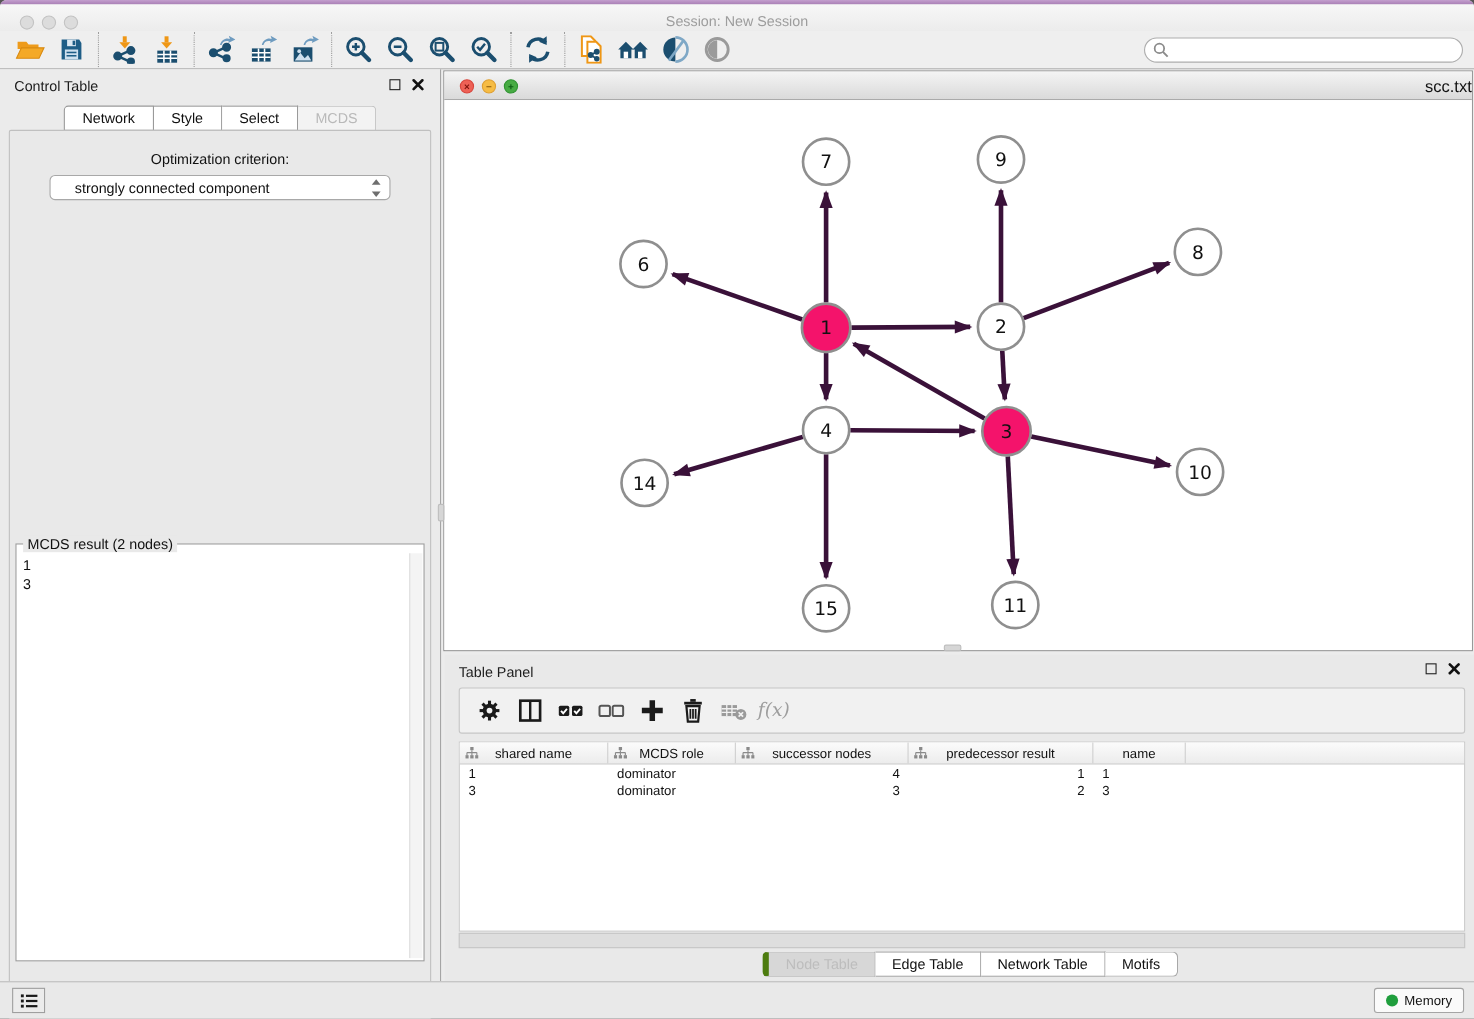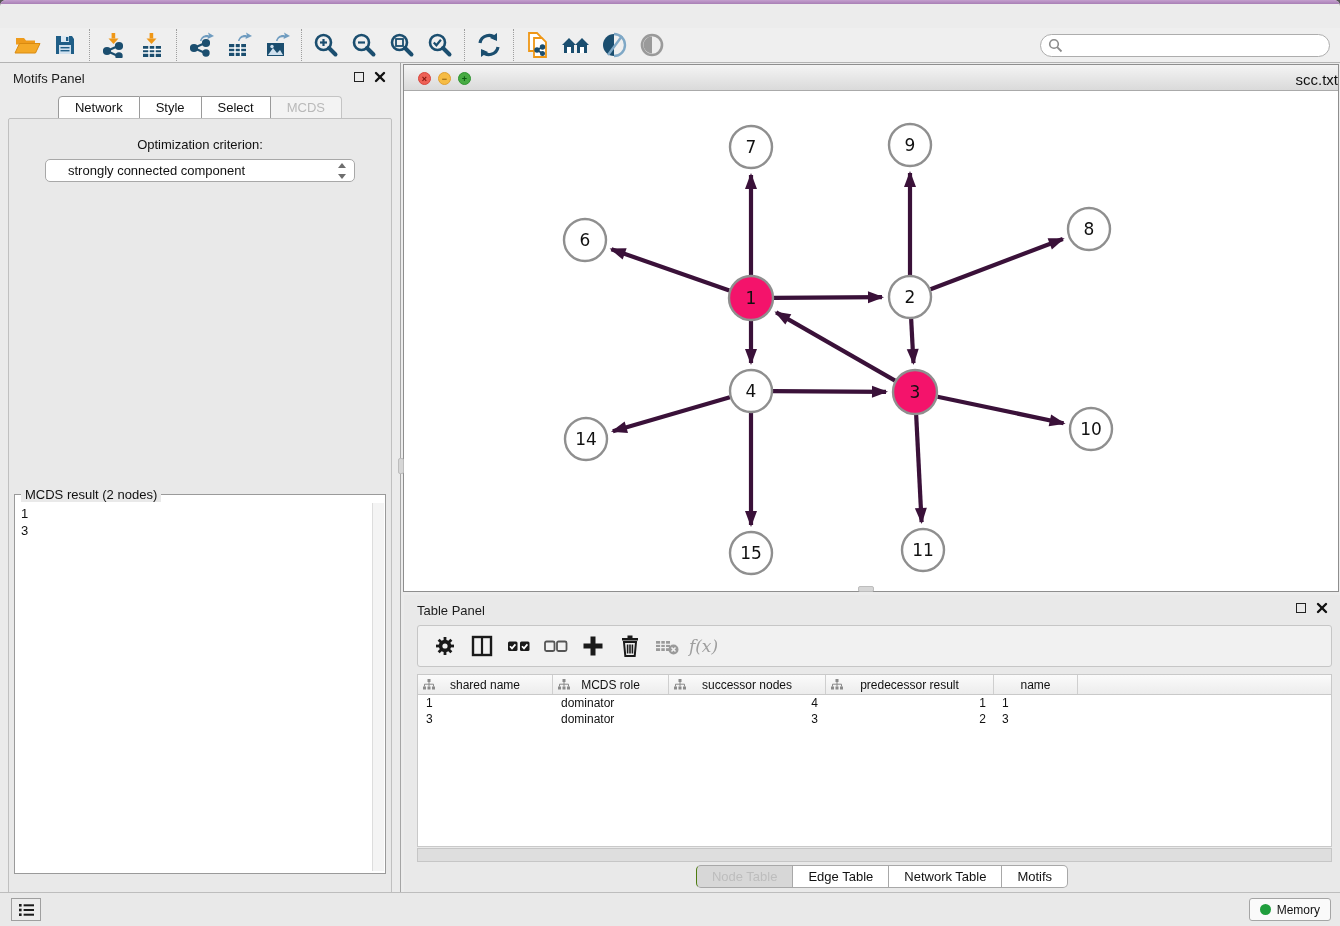--- a/index.html
+++ b/index.html
@@ -86,38 +86,44 @@
     display:flex; align-items:center; justify-content:center; }
   .th .hier { position:absolute; left:5px; top:4px; }
   .trow { display:flex; height:16px; font-size:12px; color:#111; }
   .td { padding:1px 8px 0 8px; overflow:hidden; white-space:nowrap; }
   .td.r { text-align:right; }
   .hscroll { position:absolute; left:13px; bottom:30px; right:8px; height:14px; background:#dedede; border:1px solid #c6c6c6; }
 
   .tp-tabs { position:absolute; left:0; bottom:4px; width:100%; display:flex; justify-content:center; }
   .tp-tab { height:23px; padding:0 15px; font-size:13px; line-height:21px; background:#fff;
     border:1px solid #a8a8a8; border-left:none; color:#111; }
-  .tp-tab:first-child { border-left:1px solid #4d7c0f; border-radius:5px 0 0 5px;margin-left:20px; }
+  .tp-tab:first-child { border-left:6px solid #4d7c0f; border-radius:5px 0 0 5px;margin-left:20px; }
   .tp-tab:last-child { border-radius:0 5px 5px 0; }
   .tp-tab.sel { background:#d7d7d7; color:#bdbdbd; }
 
   
   .statusbar { position:absolute; left:0; bottom:0; width:100%; height:34px; background:#e9e9e9; border-top:1px solid #bdbdbd; }
   .list-btn { position:absolute; left:11px; top:5px; width:30px; height:23px; background:#ececec;
     border:1px solid #9f9f9f; display:flex; align-items:center; justify-content:center; }
   .memory-btn { position:absolute; right:9px; top:5px; height:23px; background:#fafafa; border:1px solid #a5a5a5;
     border-radius:3px; display:flex; align-items:center; gap:6px; padding:0 10px; font-size:12px; color:#111; }
   .green-dot { width:11px; height:11px; border-radius:50%; background:#1f9e3d; }
 </style>
 </head>
 <body>
 
 <div class="screen">
 
   <div class="purple-strip"></div>
+  <div class="titlebar">
+    <div class="traffic tl-gray" style="left:18px"></div>
+    <div class="traffic tl-gray" style="left:38px"></div>
+    <div class="traffic tl-gray" style="left:58px"></div>
+    <div class="win-title">Session: New Session</div>
+  </div>
 
   <div class="toolbar">
     <div class="tb-btn">
       <svg width="27" height="24" viewBox="0 0 27 24">
         <path d="M2,5 h8 l2,2.5 h9 v4 H2 z" fill="#ee9b1b"></path>
         <path d="M1,20 L5.5,10.5 H26 L21.5,20 Z" fill="#f4a927" stroke="#d98a10" stroke-width="1"></path>
       </svg>
     </div>
     <div class="tb-btn">
       <svg width="24" height="24" viewBox="0 0 24 24">
@@ -273,21 +279,21 @@
       <svg width="15" height="15" viewBox="0 0 15 15">
         <circle cx="6" cy="6" r="4.3" fill="none" stroke="#8b8b8b" stroke-width="1.6"></circle>
         <line x1="9.2" y1="9.2" x2="13.5" y2="13.5" stroke="#8b8b8b" stroke-width="1.8"></line>
       </svg>
       <span style="font-size:12px;color:#333;margin-left:5px;"></span>
     </div>
   </div>
 
   <div class="control-panel">
     <div class="panel-head">
-      <span class="panel-title">Motifs Panel</span>
+      <span class="panel-title">Control Table</span>
       <span class="float-ico" style="right:36px"></span>
       <span class="close-ico" style="right:14px">
         <svg width="12" height="12" viewBox="0 0 12 12">
             <g stroke="#111" stroke-width="2.4" stroke-linecap="round">
               <line x1="2" y1="2" x2="10" y2="10"></line>
               <line x1="10" y1="2" x2="2" y2="10"></line>
             </g>
           </svg>
       </span>
     </div>

